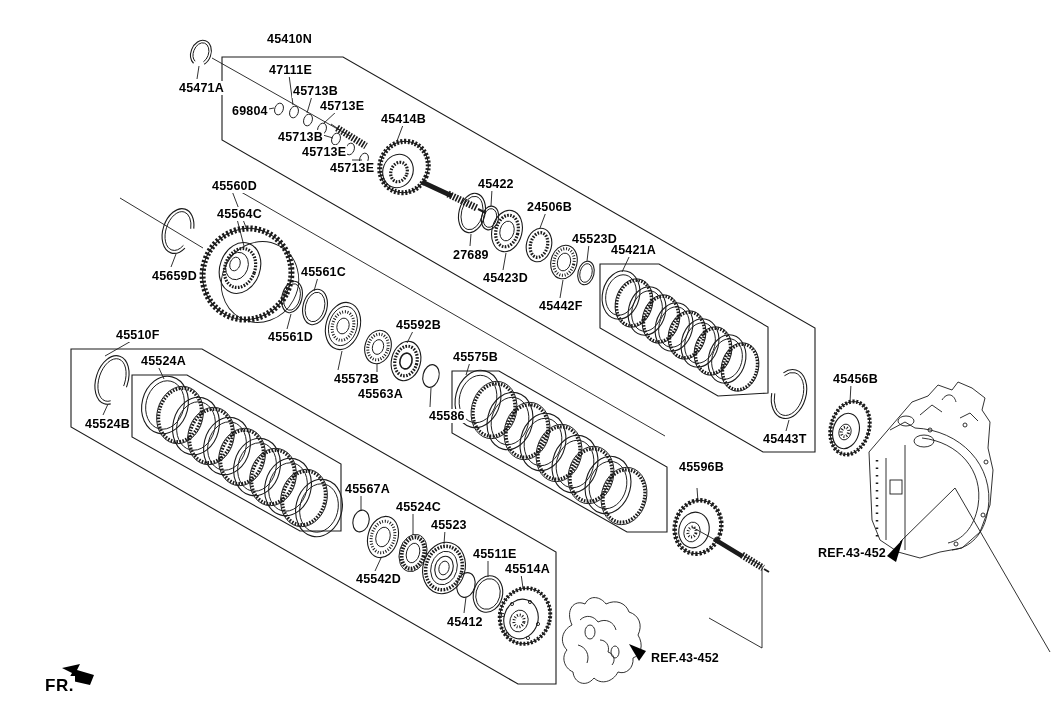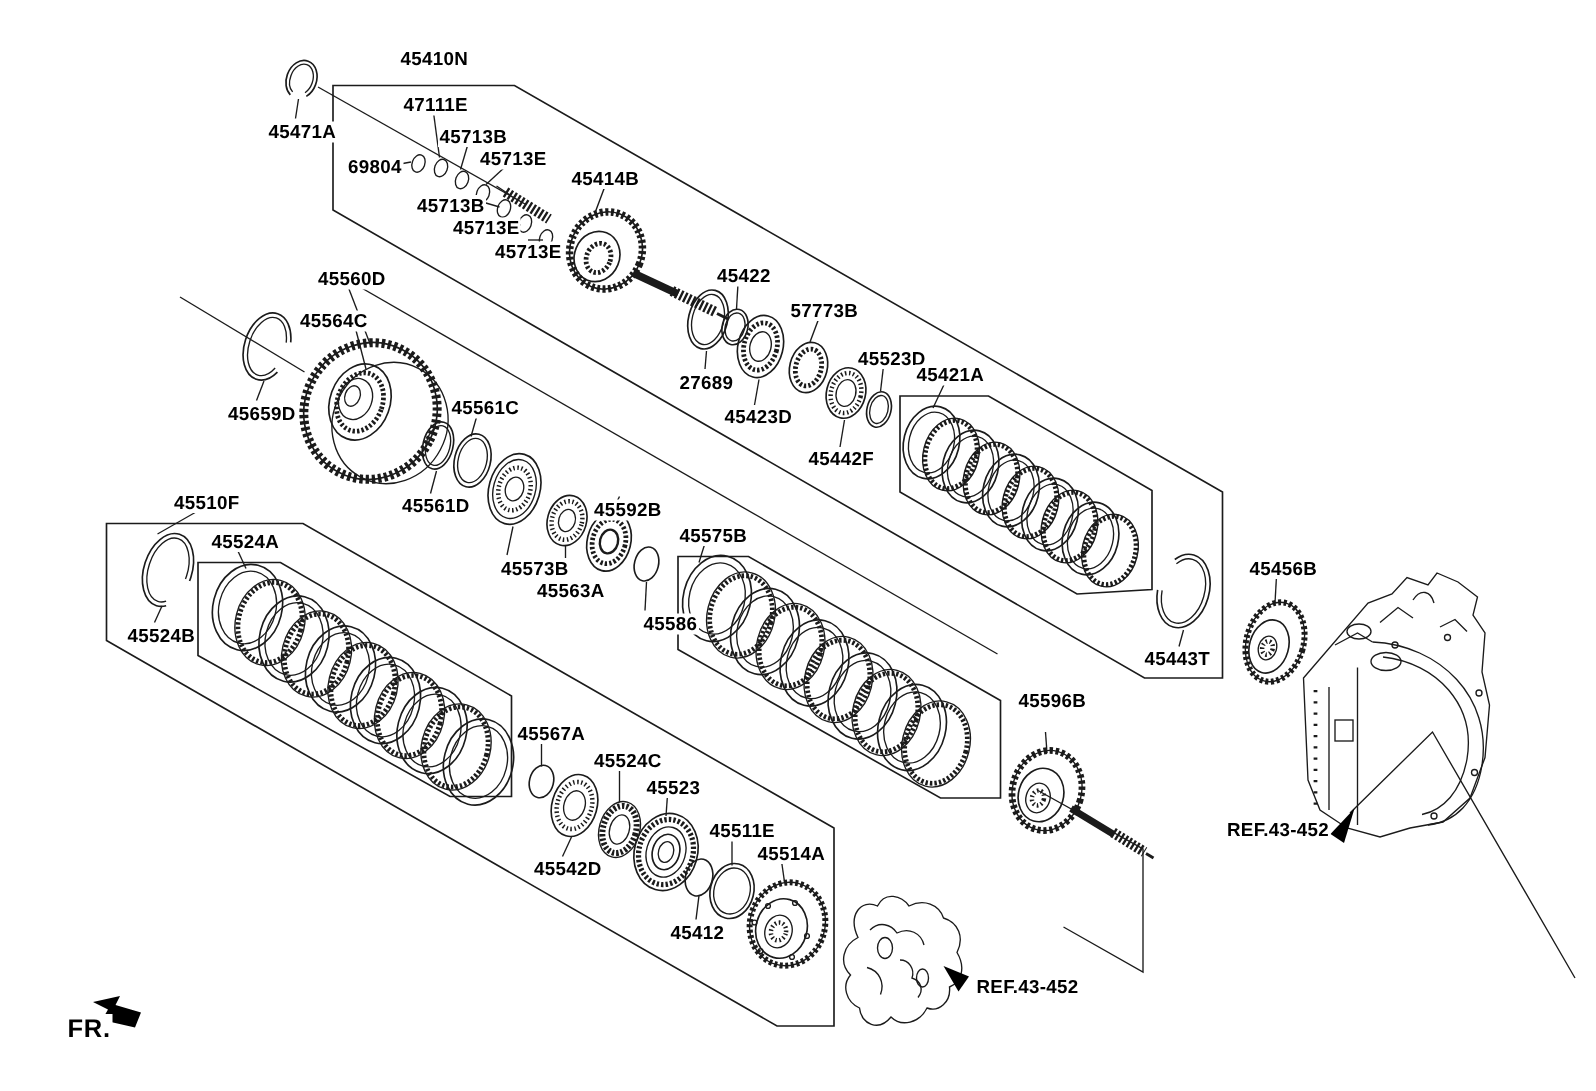--- a/index.html
+++ b/index.html
@@ -369,34 +369,34 @@
   <span class="lbl" style="left:268px;top:63px">47111E</span>
   <span class="lbl" style="left:292px;top:84px">45713B</span>
   <span class="lbl" style="left:231px;top:104px">69804</span>
   <span class="lbl" style="left:319px;top:99px">45713E</span>
   <span class="lbl" style="left:277px;top:130px">45713B</span>
   <span class="lbl" style="left:301px;top:145px">45713E</span>
   <span class="lbl" style="left:329px;top:161px">45713E</span>
   <span class="lbl" style="left:380px;top:112px">45414B</span>
   <span class="lbl" style="left:477px;top:177px">45422</span>
   <span class="lbl" style="left:452px;top:248px">27689</span>
-  <span class="lbl" style="left:526px;top:200px">57773B</span>
+  <span class="lbl" style="left:526px;top:200px">24506B</span>
   <span class="lbl" style="left:482px;top:271px">45423D</span>
   <span class="lbl" style="left:571px;top:232px">45523D</span>
   <span class="lbl" style="left:538px;top:299px">45442F</span>
   <span class="lbl" style="left:610px;top:243px">45421A</span>
   <span class="lbl" style="left:762px;top:432px">45443T</span>
   <span class="lbl" style="left:832px;top:372px">45456B</span>
   <span class="lbl" style="left:211px;top:179px">45560D</span>
-  <span class="lbl" style="left:199px;top:207px">45564C</span>
+  <span class="lbl" style="left:216px;top:207px">45564C</span>
   <span class="lbl" style="left:151px;top:269px">45659D</span>
   <span class="lbl" style="left:300px;top:265px">45561C</span>
   <span class="lbl" style="left:267px;top:330px">45561D</span>
   <span class="lbl" style="left:333px;top:372px">45573B</span>
-  <span class="lbl" style="left:395px;top:333px">45592B</span>
+  <span class="lbl" style="left:395px;top:318px">45592B</span>
   <span class="lbl" style="left:357px;top:387px">45563A</span>
   <span class="lbl" style="left:428px;top:409px">45586</span>
   <span class="lbl" style="left:115px;top:328px">45510F</span>
   <span class="lbl" style="left:140px;top:354px">45524A</span>
   <span class="lbl" style="left:84px;top:417px">45524B</span>
   <span class="lbl" style="left:452px;top:350px">45575B</span>
   <span class="lbl" style="left:344px;top:482px">45567A</span>
   <span class="lbl" style="left:395px;top:500px">45524C</span>
   <span class="lbl" style="left:430px;top:518px">45523</span>
   <span class="lbl" style="left:472px;top:547px">45511E</span>

